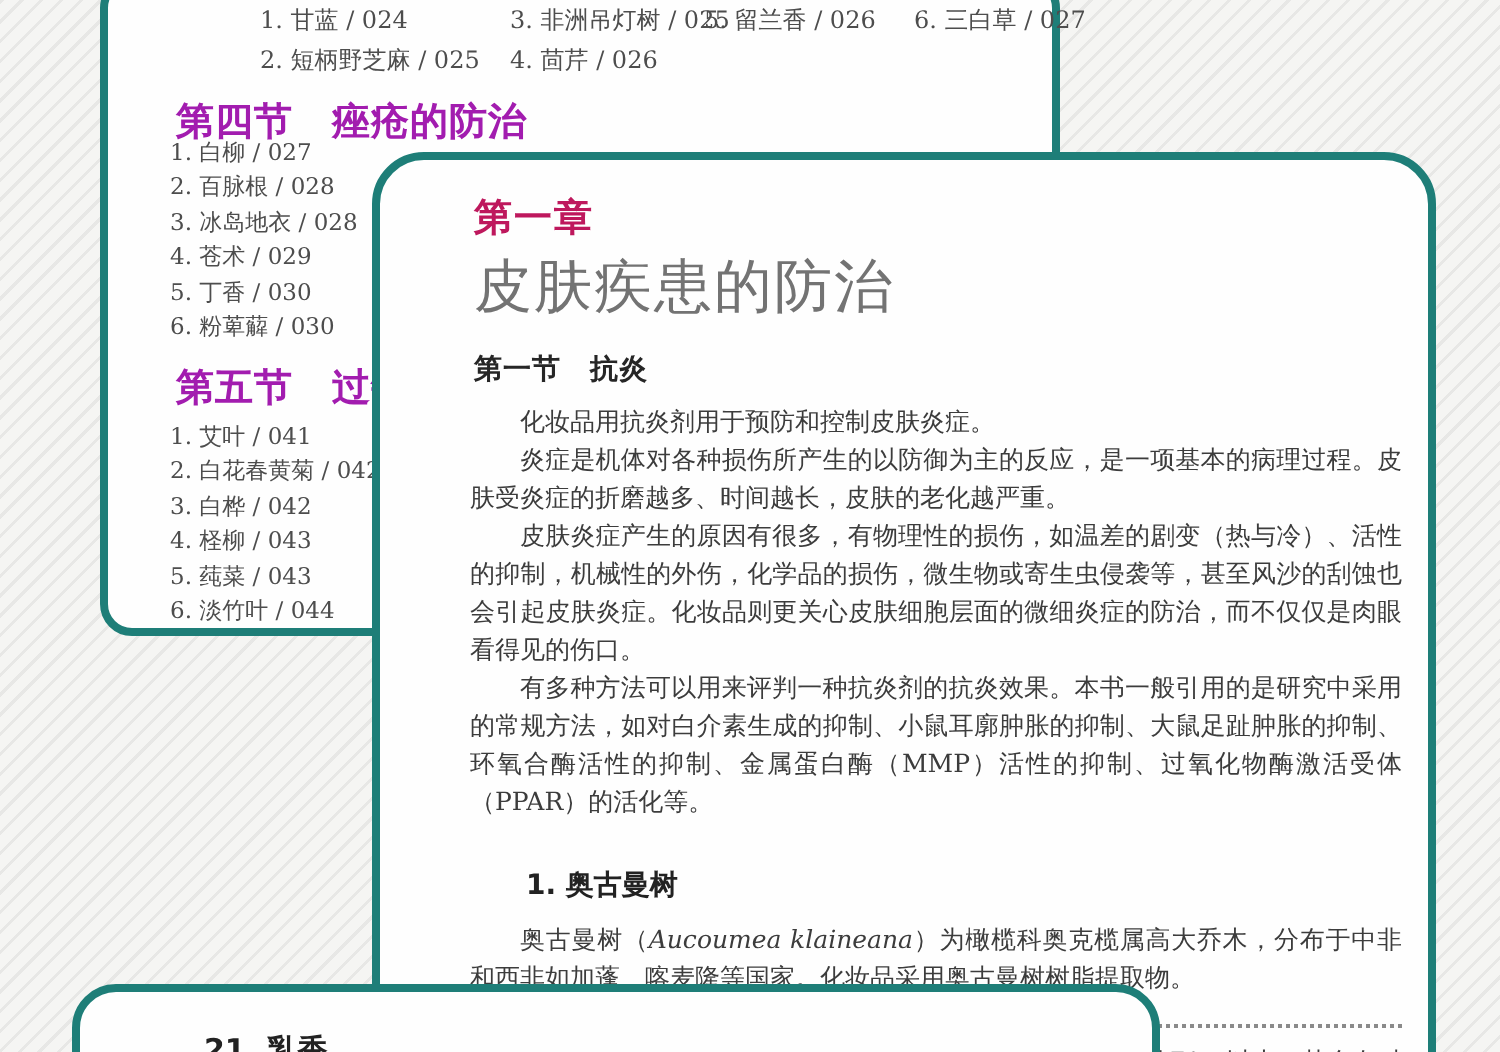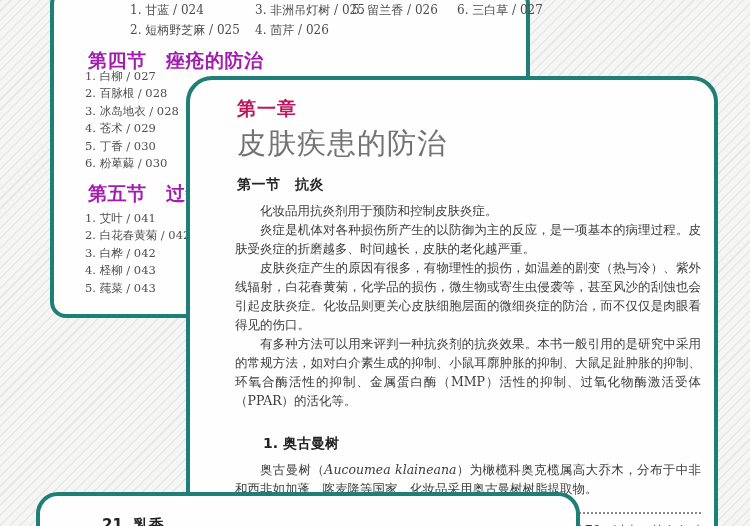--- a/index.html
+++ b/index.html
@@ -124,32 +124,33 @@
     <div>6. 粉萆薢 / 030</div>
   </div>
 
   <div class="toc-heading toc-h5">第五节　过敏抑制</div>
   <div class="toc-list toc-list-5">
     <div>1. 艾叶 / 041</div>
     <div>2. 白花春黄菊 / 042</div>
     <div>3. 白桦 / 042</div>
     <div>4. 柽柳 / 043</div>
     <div>5. 莼菜 / 043</div>
+    <div>6. 淡竹叶 / 044</div>
   </div>
 </div>
 
 <div class="page chapter-page">
   <div class="chapter-label">第一章</div>
   <div class="chapter-title">皮肤疾患的防治</div>
   <div class="section-heading">第一节　抗炎</div>
 
   <div class="body-block">
     <p>化妆品用抗炎剂用于预防和控制皮肤炎症。</p>
     <p>炎症是机体对各种损伤所产生的以防御为主的反应，是一项基本的病理过程。皮肤受炎症的折磨越多、时间越长，皮肤的老化越严重。</p>
-    <p>皮肤炎症产生的原因有很多，有物理性的损伤，如温差的剧变（热与冷）、紫外线辐射，白花春黄菊，化学品的损伤，微生物或寄生虫侵袭等，甚至风沙的刮蚀也会引起皮肤炎症。化妆品则更关心皮肤细胞层面的微细炎症的防治，而不仅仅是肉眼看得见的伤口。</p>
+    <p>皮肤炎症产生的原因有很多，有物理性的损伤，如温差的剧变（热与冷）、活性的抑制，机械性的外伤，化学品的损伤，微生物或寄生虫侵袭等，甚至风沙的刮蚀也会引起皮肤炎症。化妆品则更关心皮肤细胞层面的微细炎症的防治，而不仅仅是肉眼看得见的伤口。</p>
     <p>有多种方法可以用来评判一种抗炎剂的抗炎效果。本书一般引用的是研究中采用的常规方法，如对白介素生成的抑制、小鼠耳廓肿胀的抑制、大鼠足趾肿胀的抑制、环氧合酶活性的抑制、金属蛋白酶（MMP）活性的抑制、过氧化物酶激活受体（PPAR）的活化等。</p>
 
     <p class="entry-title">1. 奥古曼树</p>
 
     <p><span>奥古曼树（</span><span class="latin">Aucoumea klaineana</span><span>）为橄榄科奥克榄属高大乔木，分布于中非和西非如加蓬、喀麦隆等国家。化妆品采用奥古曼树树脂提取物。</span></p>
 
     <div class="method-line">
       <span class="method-label">有效成分和提取方法</span>
       <span class="method-bar"></span>
       <span class="dotted-leader"></span>

